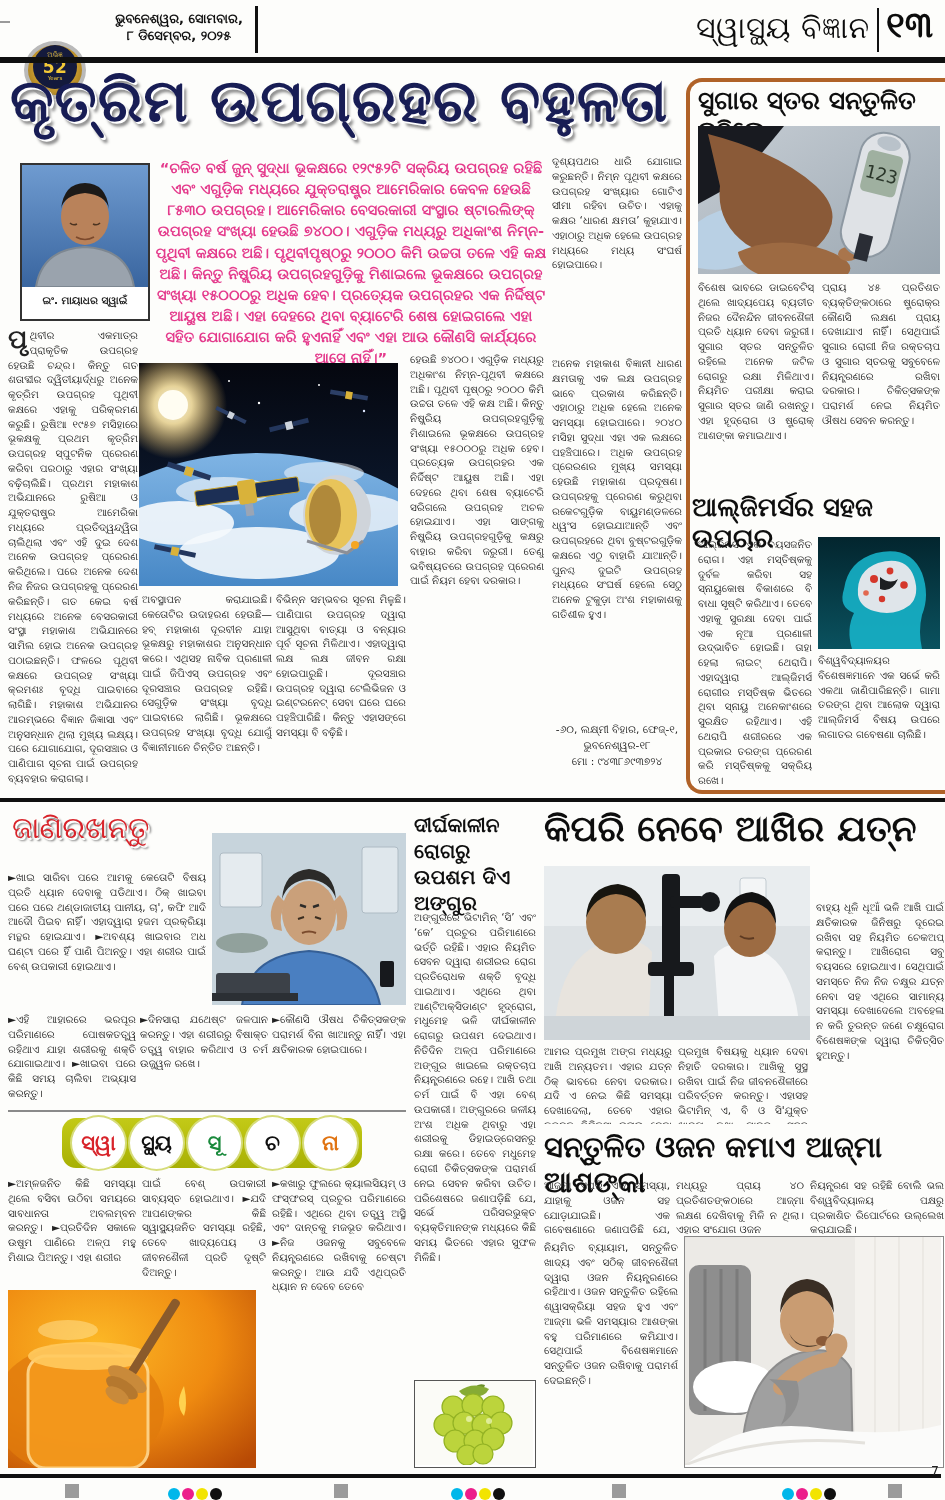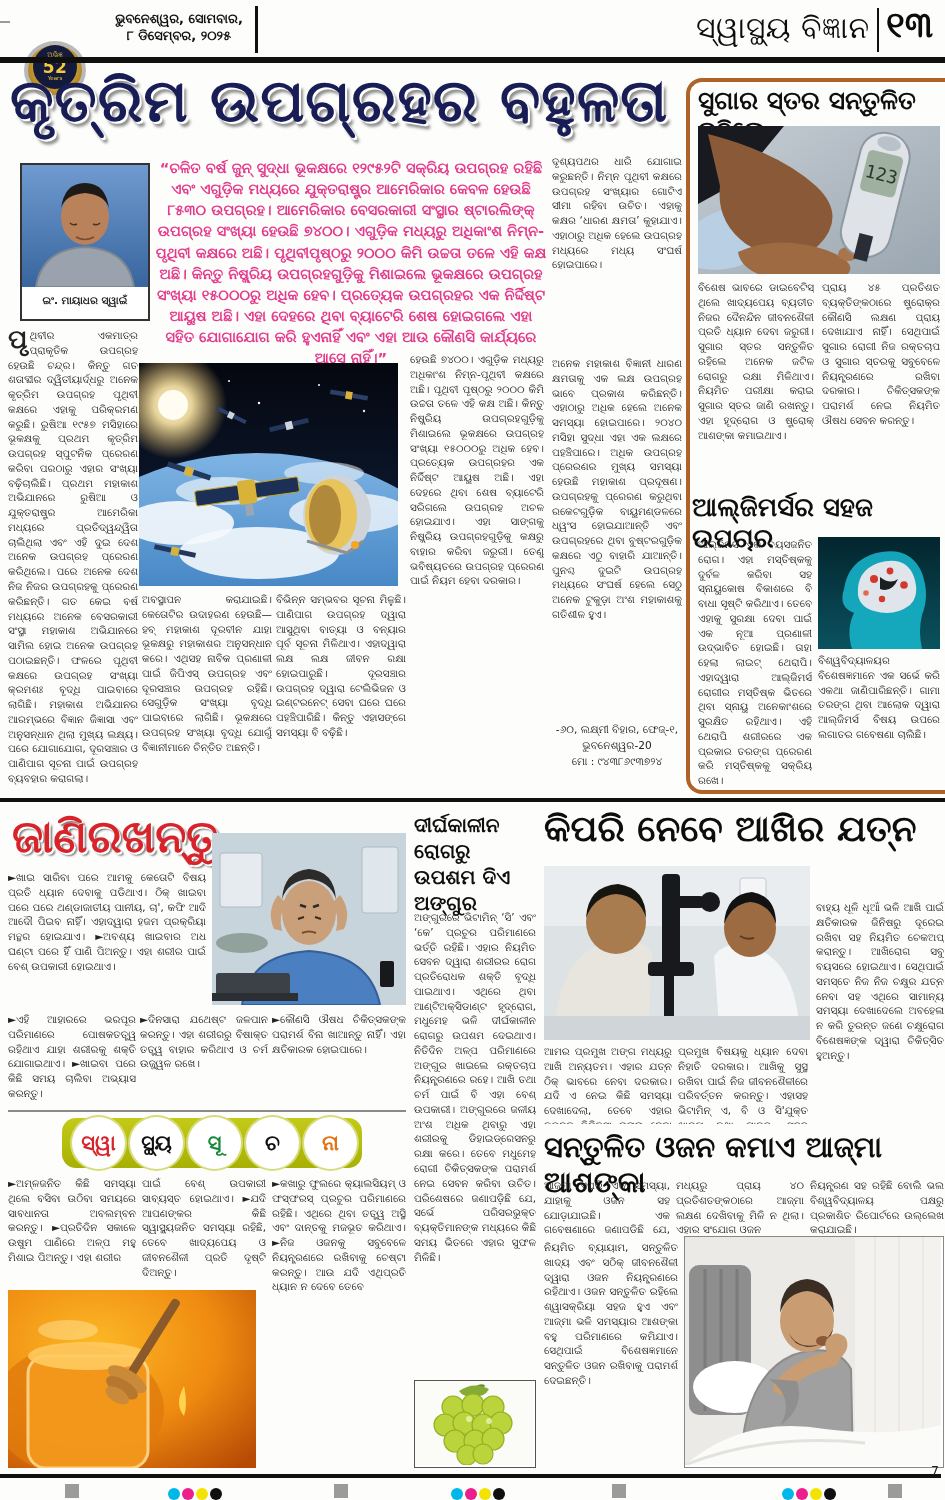--- a/index.html
+++ b/index.html
@@ -23,21 +23,21 @@
                 display:flex; flex-direction:column; align-items:center; justify-content:center; line-height:1; }
   .logo-inner .l1 { font-size:7px; }
   .logo-inner .l2 { font-size:17px; font-weight:bold; letter-spacing:.5px; }
   .logo-inner .l3 { font-size:5.5px; }
 
   
   .main-headline { font-size:59px; font-weight:900; color:#181d55; letter-spacing:1px;
                    text-shadow:2px 2px 0 #ffffff, 4px 5px 3px #8d8d8d; line-height:1.05; }
   .quote-block { color:#e43a8c; font-size:14.6px; font-weight:bold; text-align:center; line-height:1.45; }
   .sub-head { font-weight:bold; color:#0e0e0e; }
-  .red-display { font-size:45px; font-weight:700; color:#d8232a;
+  .red-display { font-size:30px; font-weight:400; color:#d8232a;
                  text-shadow:1.5px 1.5px 0 #fff, 3px 3px 2px #777; }
   .black-display { font-weight:900; color:#0d0d0d; }
   .author-caption { font-size:10.5px; font-weight:bold; text-align:center; }
   .addr { font-size:10.6px; font-weight:normal; text-align:center; line-height:1.5; color:#222; }
   .photo-frame { border:1.5px solid #555; background:#fff; }
   .dropcap::first-letter { font-size:26px; font-weight:bold; float:left; line-height:.9; padding-right:2px; }
 
   
   .sidebar-box { border:4px solid #b06228; border-right:none; border-radius:16px 0 0 16px; }
 
@@ -179,21 +179,21 @@
   </div>
 
   <div class="abs body-txt dropcap" style="left:8px;top:328px;width:130px;height:468px;overflow:hidden">ପୃଥିବୀର ଏକମାତ୍ର ପ୍ରାକୃତିକ ଉପଗ୍ରହ ହେଉଛି ଚନ୍ଦ୍ର। କିନ୍ତୁ ଗତ ଶତାବ୍ଦୀର ଦ୍ୱିତୀୟାର୍ଦ୍ଧରୁ ଅନେକ କୃତ୍ରିମ ଉପଗ୍ରହ ପୃଥିବୀ କକ୍ଷରେ ଏହାକୁ ପରିକ୍ରମଣ କରୁଛି। ରୁଷିଆ ୧୯୫୭ ମସିହାରେ ଭୂକକ୍ଷକୁ ପ୍ରଥମ କୃତ୍ରିମ ଉପଗ୍ରହ ସ୍ପୁଟନିକ ପ୍ରେରଣ କରିବା ପରଠାରୁ ଏହାର ସଂଖ୍ୟା ବଢ଼ିଚାଲିଛି। ପ୍ରଥମ ମହାକାଶ ଅଭିଯାନରେ ରୁଷିଆ ଓ ଯୁକ୍ତରାଷ୍ଟ୍ର ଆମେରିକା ମଧ୍ୟରେ ପ୍ରତିଦ୍ୱନ୍ଦ୍ୱିତା ଚାଲିଥିଲା ଏବଂ ଏହି ଦୁଇ ଦେଶ ଅନେକ ଉପଗ୍ରହ ପ୍ରେରଣ କରିଥିଲେ। ପରେ ଅନେକ ଦେଶ ନିଜ ନିଜର ଉପଗ୍ରହକୁ ପ୍ରେରଣ କରିଛନ୍ତି। ଗତ କେଇ ବର୍ଷ ମଧ୍ୟରେ ଅନେକ ବେସରକାରୀ ସଂସ୍ଥା ମହାକାଶ ଅଭିଯାନରେ ସାମିଲ ହୋଇ ଅନେକ ଉପଗ୍ରହ ପଠାଇଛନ୍ତି। ଫଳରେ ପୃଥିବୀ କକ୍ଷରେ ଉପଗ୍ରହ ସଂଖ୍ୟା କ୍ରମଶଃ ବୃଦ୍ଧି ପାଇବାରେ ଲାଗିଛି। ମହାକାଶ ଅଭିଯାନର ଆରମ୍ଭରେ ବିଜ୍ଞାନ ଜିଜ୍ଞାସା ଏବଂ ଅନୁସନ୍ଧାନ ଥିଲା ମୁଖ୍ୟ ଲକ୍ଷ୍ୟ। ପରେ ଯୋଗାଯୋଗ, ଦୂରସଞ୍ଚାର ଓ ପାଣିପାଗ ସୂଚନା ପାଇଁ ଉପଗ୍ରହ ବ୍ୟବହାର କରାଗଲା।</div>
   <div class="abs body-txt" style="left:142px;top:592px;width:130px;height:204px;overflow:hidden">ଅବସ୍ଥାପନ କରାଯାଇଛି। କେତୋଟିର ଉଦାହରଣ ହେଉଛି—ହବ୍ ମହାକାଶ ଦୂରବୀନ ଯାହା ଭୂକକ୍ଷରୁ ମହାକାଶର ଅନୁସନ୍ଧାନ କରେ। ଏଥିସହ ନାବିକ ପ୍ରଣାଳୀ ପାଇଁ ଜିପିଏସ୍ ଉପଗ୍ରହ ଏବଂ ଦୂରସଞ୍ଚାର ଉପଗ୍ରହ ରହିଛି। ସେଗୁଡ଼ିକ ସଂଖ୍ୟା ବୃଦ୍ଧି ପାଇବାରେ ଲାଗିଛି। ଭୂକକ୍ଷରେ ଉପଗ୍ରହ ସଂଖ୍ୟା ବୃଦ୍ଧି ଯୋଗୁଁ ବିଜ୍ଞାନୀମାନେ ଚିନ୍ତିତ ଅଛନ୍ତି।</div>
   <div class="abs body-txt" style="left:276px;top:592px;width:130px;height:204px;overflow:hidden">ବିଭିନ୍ନ ସମ୍ଭବର ସୂଚନା ମିଳୁଛି। ପାଣିପାଗ ଉପଗ୍ରହ ଦ୍ୱାରା ଆସୁଥିବା ବାତ୍ୟା ଓ ବନ୍ୟାର ପୂର୍ବ ସୂଚନା ମିଳିଥାଏ। ଏହାଦ୍ୱାରା ଲକ୍ଷ ଲକ୍ଷ ଜୀବନ ରକ୍ଷା ହୋଇପାରୁଛି। ଦୂରସଞ୍ଚାର ଉପଗ୍ରହ ଦ୍ୱାରା ଟେଲିଭିଜନ ଓ ଇଣ୍ଟରନେଟ୍ ସେବା ଘରେ ଘରେ ପହଞ୍ଚିପାରିଛି। କିନ୍ତୁ ଏହାସଙ୍ଗେ ସମସ୍ୟା ବି ବଢ଼ିଛି।</div>
   <div class="abs body-txt" style="left:410px;top:352px;width:134px;height:444px;overflow:hidden">ହେଉଛି ୭୪୦୦। ଏଗୁଡ଼ିକ ମଧ୍ୟରୁ ଅଧିକାଂଶ ନିମ୍ନ-ପୃଥିବୀ କକ୍ଷରେ ଅଛି। ପୃଥିବୀ ପୃଷ୍ଠରୁ ୨୦୦୦ କିମି ଉଚ୍ଚତା ତଳେ ଏହି କକ୍ଷ ଅଛି। କିନ୍ତୁ ନିଷ୍କ୍ରିୟ ଉପଗ୍ରହଗୁଡ଼ିକୁ ମିଶାଇଲେ ଭୂକକ୍ଷରେ ଉପଗ୍ରହ ସଂଖ୍ୟା ୧୫୦୦୦ରୁ ଅଧିକ ହେବ। ପ୍ରତ୍ୟେକ ଉପଗ୍ରହର ଏକ ନିର୍ଦ୍ଦିଷ୍ଟ ଆୟୁଷ ଅଛି। ଏହା ଦେହରେ ଥିବା ଶେଷ ବ୍ୟାଟେରି ସରିଗଲେ ଉପଗ୍ରହ ଅଚଳ ହୋଇଯାଏ। ଏହା ସାଙ୍ଗକୁ ନିଷ୍କ୍ରିୟ ଉପଗ୍ରହଗୁଡ଼ିକୁ କକ୍ଷରୁ ବାହାର କରିବା ଜରୁରୀ। ତେଣୁ ଭବିଷ୍ୟତରେ ଉପଗ୍ରହ ପ୍ରେରଣ ପାଇଁ ନିୟମ ହେବା ଦରକାର।</div>
   <div class="abs body-txt" style="left:552px;top:154px;width:130px;height:200px;overflow:hidden">ଦୃଶ୍ୟପଥର ଧାରି ଯୋଗାଇ କରୁଛନ୍ତି। ନିମ୍ନ ପୃଥିବୀ କକ୍ଷରେ ଉପଗ୍ରହ ସଂଖ୍ୟାର ଗୋଟିଏ ସୀମା ରହିବା ଉଚିତ। ଏହାକୁ କକ୍ଷର ‘ଧାରଣ କ୍ଷମତା’ କୁହାଯାଏ। ଏହାଠାରୁ ଅଧିକ ହେଲେ ଉପଗ୍ରହ ମଧ୍ୟରେ ମଧ୍ୟ ସଂଘର୍ଷ ହୋଇପାରେ।</div>
   <div class="abs body-txt" style="left:552px;top:356px;width:130px;height:362px;overflow:hidden">ଅନେକ ମହାକାଶ ବିଜ୍ଞାନୀ ଧାରଣ କ୍ଷମତାକୁ ଏକ ଲକ୍ଷ ଉପଗ୍ରହ ଭାବେ ପ୍ରକାଶ କରିଛନ୍ତି। ଏହାଠାରୁ ଅଧିକ ହେଲେ ଅନେକ ସମସ୍ୟା ହୋଇପାରେ। ୨୦୪୦ ମସିହା ସୁଦ୍ଧା ଏହା ଏକ ଲକ୍ଷରେ ପହଞ୍ଚିପାରେ। ଅଧିକ ଉପଗ୍ରହ ପ୍ରେରଣର ମୁଖ୍ୟ ସମସ୍ୟା ହେଉଛି ମହାକାଶ ପ୍ରଦୂଷଣ। ଉପଗ୍ରହକୁ ପ୍ରେରଣ କରୁଥିବା ରକେଟଗୁଡ଼ିକ ବାୟୁମଣ୍ଡଳରେ ଧ୍ୱଂସ ହୋଇଯାଆନ୍ତି ଏବଂ ଉପଗ୍ରହରେ ଥିବା ବୁଷ୍ଟରଗୁଡ଼ିକ କକ୍ଷରେ ଏଠୁ ବାହାରି ଯାଆନ୍ତି। ପୁନଶ୍ଚ ଦୁଇଟି ଉପଗ୍ରହ ମଧ୍ୟରେ ସଂଘର୍ଷ ହେଲେ ସେଠୁ ଅନେକ ଟୁକୁଡ଼ା ଅଂଶ ମହାକାଶକୁ ଗତିଶୀଳ ହୁଏ।</div>
   <div class="abs addr" style="left:552px;top:722px;width:130px">
     <div>-୬୦, ଲକ୍ଷ୍ମୀ ବିହାର, ଫେଜ୍-୧,</div>
-    <div>ଭୁବନେଶ୍ୱର-20</div>
+    <div>ଭୁବନେଶ୍ୱର-୧୮</div>
     <div>ମୋ : ୯୪୩୮୬୯୩୭୨୪</div>
   </div>
 
   <div class="abs sidebar-box" style="left:686px;top:78px;width:259px;height:716px"></div>
 
   <div class="abs sub-head" style="left:698px;top:86px;width:240px;font-size:25px">ସୁଗାର ସ୍ତର ସନ୍ତୁଳିତ ରହିଲେ...</div>
   <div class="abs" style="left:698px;top:126px;width:242px;height:148px">
     <svg width="242" height="148" viewBox="0 0 242 148">
       <defs>
           <linearGradient id="gb" x1="0" y1="0" x2="1" y2="1">

